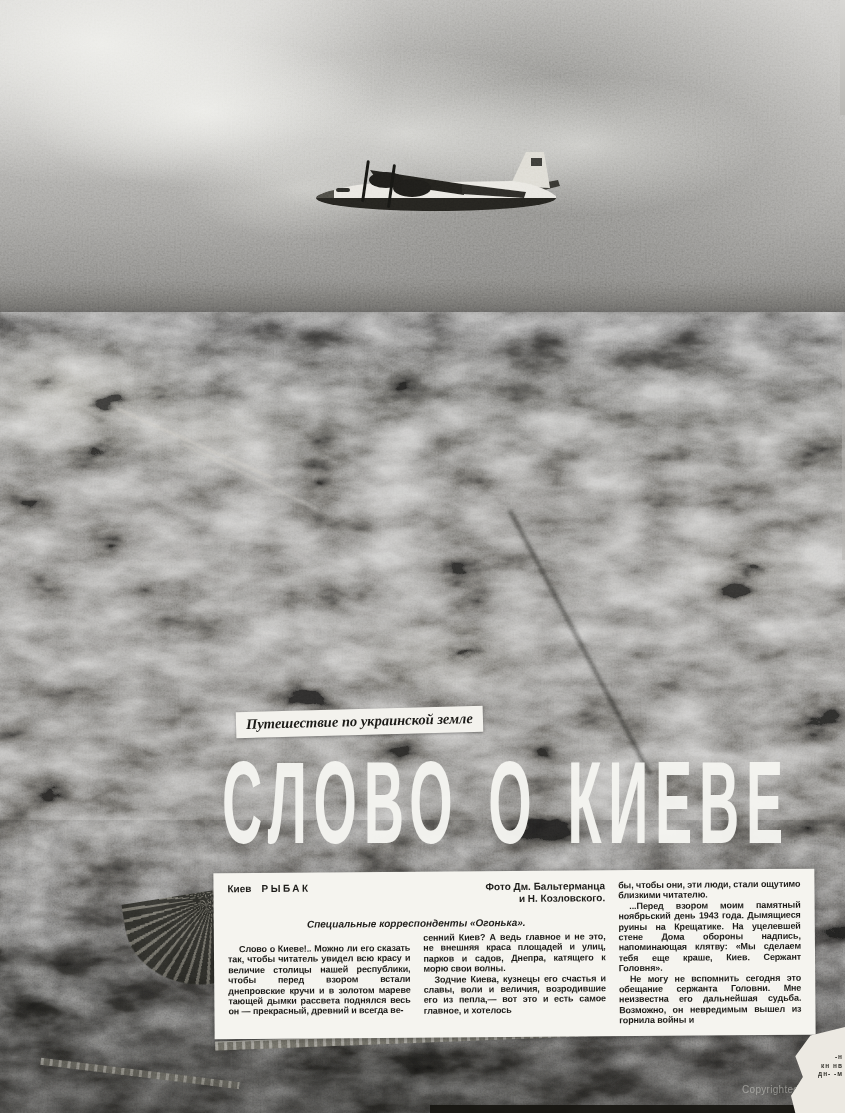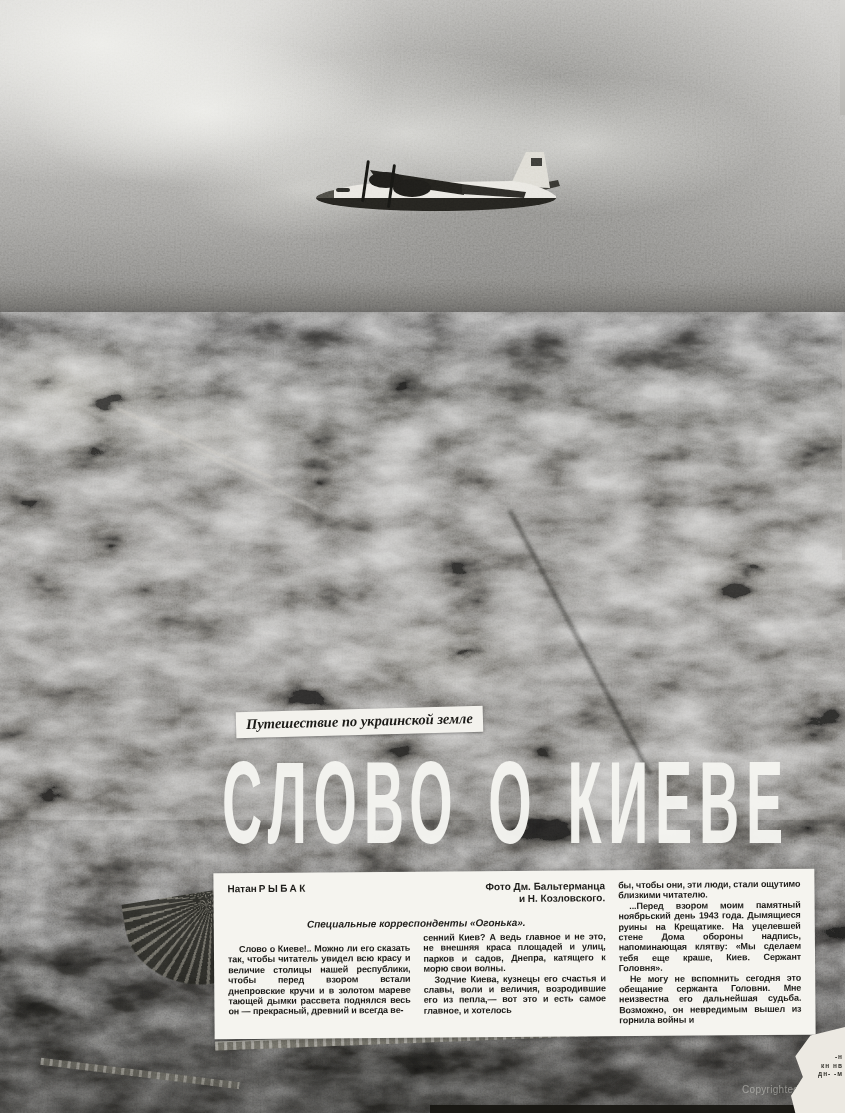--- a/index.html
+++ b/index.html
@@ -77,21 +77,21 @@
     font-size:116px;line-height:1;letter-spacing:14px;word-spacing:14px;
     transform-origin:left bottom;
   }
   .panel{
     position:absolute;left:214px;top:871px;width:601px;min-height:164px;
     box-sizing:border-box;padding:10px 14px;transform:rotate(-.45deg);
     background:#f5f4ef;color:#1d1c19;box-shadow:0 1px 5px rgba(0,0,0,.35);
   }
   .panel-grid{display:grid;grid-template-columns:1fr 1fr 1fr;column-gap:13px;}
   .byline{font-size:10px;font-weight:700;white-space:nowrap;}
-  .byline .surname{letter-spacing:2.5px;margin-left:2px;}
+  .byline .surname{letter-spacing:2.5px;margin-left:10px;}
   .photo-credit{font-size:10px;font-weight:700;line-height:11.5px;text-align:right;white-space:pre-line;}
   .correspondents{
     position:absolute;left:14px;top:46px;width:377px;text-align:center;
     font-style:italic;font-weight:700;font-size:10px;color:#22211e;
   }
   .col-body{font-size:9px;line-height:10.4px;font-weight:700;text-align:justify;letter-spacing:-.1px;}
   .col-body p{margin:0;}
   .col-body p.ind{text-indent:11px;}
   .mt-c1{margin-top:50px;}
   .mt-c2{margin-top:28px;}
@@ -188,21 +188,21 @@
 
   <h1 class="title" style="margin:0;font-weight:normal;">
     <span style="transform: scaleX(0.480948);">СЛОВО О КИЕВЕ</span>
   </h1>
 
   <div class="panel">
     <div class="correspondents">Специальные корреспонденты «Огонька».</div>
     <div class="panel-grid">
       <div>
         <div class="byline">
-          <span>Натан</span><span class="surname">РЫБАК</span>
+          <span>Киев</span><span class="surname">РЫБАК</span>
         </div>
         <div class="col-body mt-c1">
           <p class="ind">Слово о Киеве!.. Можно ли его сказать так, чтобы читатель увидел всю красу и величие столицы нашей республики, чтобы перед взором встали днепровские кручи и в золотом мареве тающей дымки рассвета поднялся весь он — прекрасный, древний и всегда ве-</p>
         </div>
       </div>
       <div>
         <div class="photo-credit">Фото Дм. Бальтерманца
 и Н. Козловского.</div>
         <div class="col-body mt-c2">
           <p>сенний Киев? А ведь главное и не это, не внешняя краса площадей и улиц, парков и садов, Днепра, катящего к морю свои волны.</p>

